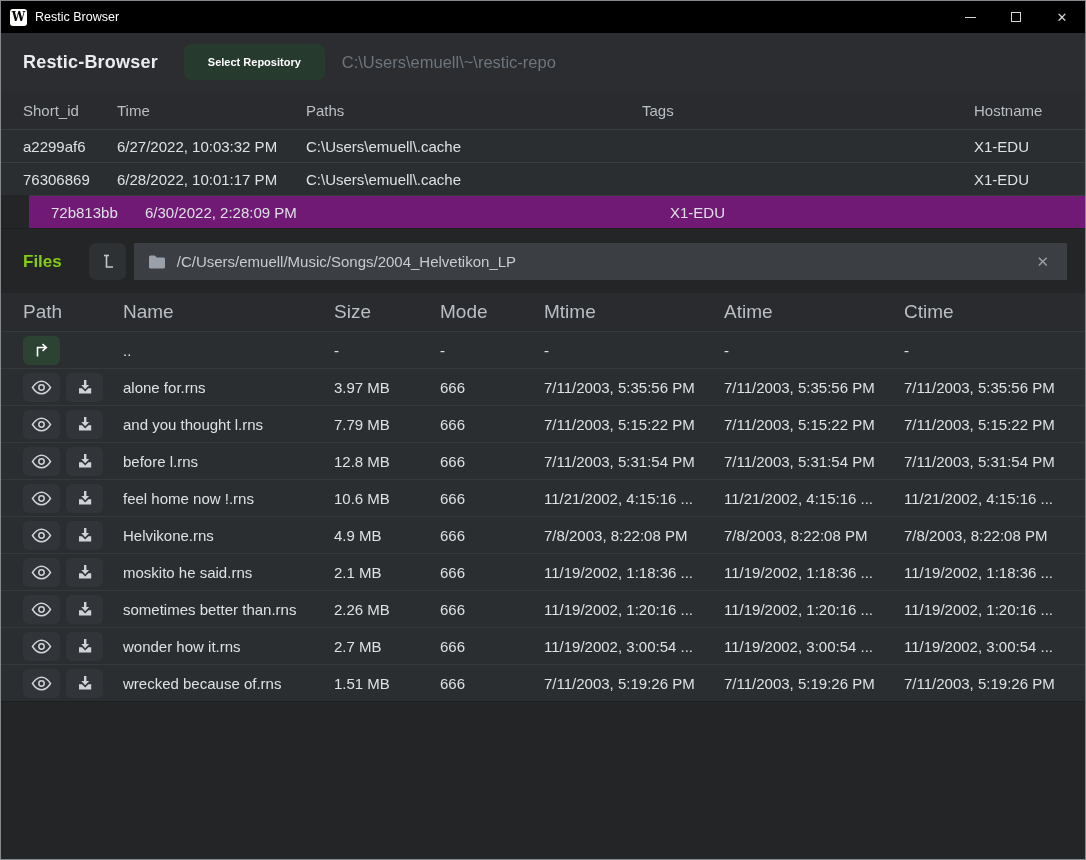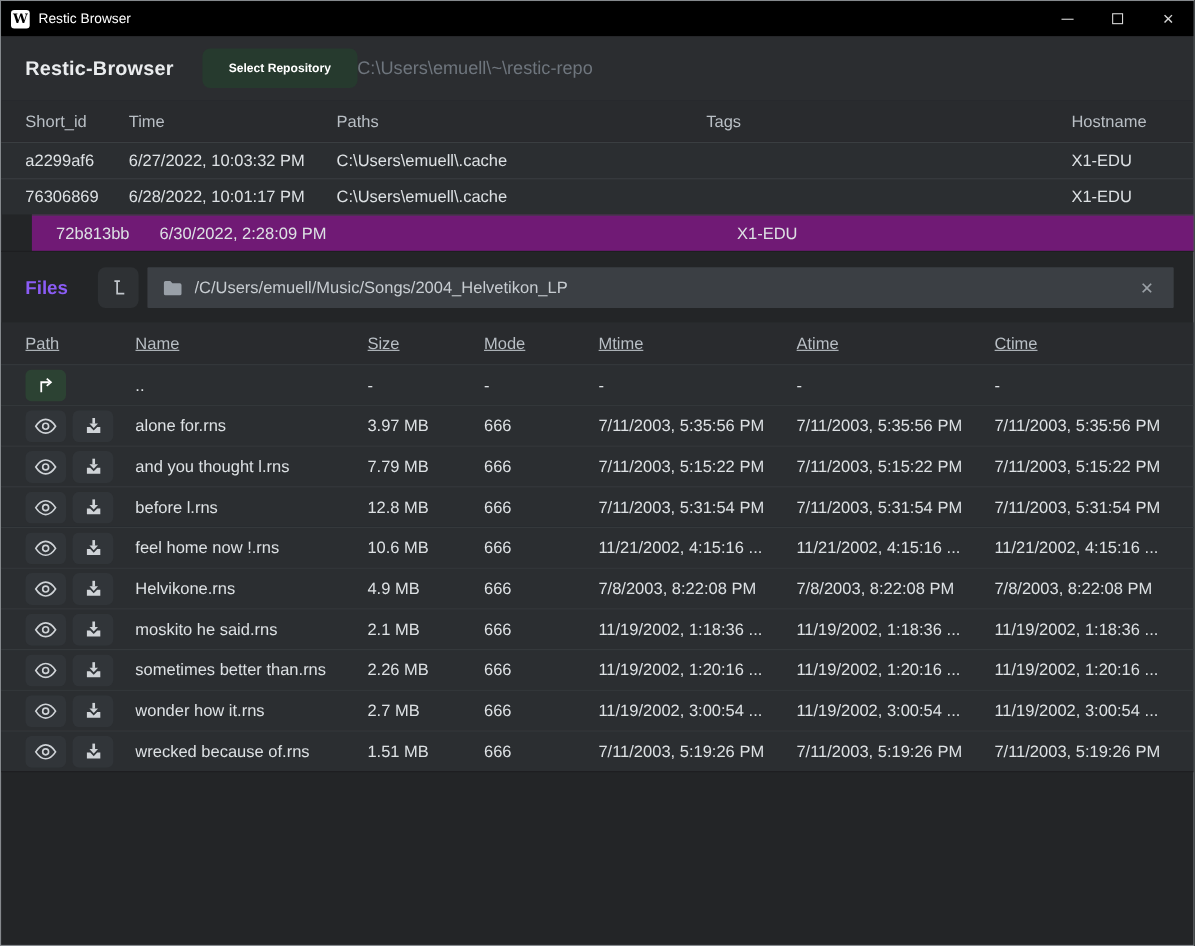--- a/index.html
+++ b/index.html
@@ -16,46 +16,46 @@
   .controls { margin-left:auto; display:flex; height:32px; }
   .ctrl { width:46px; height:32px; display:flex; align-items:center; justify-content:center; color:#d6d6d6; font-size:13px; cursor:default; }
   .min-glyph { display:block; width:11px; height:1px; background:#d6d6d6; }
   .max-glyph { display:block; width:10px; height:10px; border:1px solid #d6d6d6; }
 
   
   .appbar { height:58px; background:#2b2d30; display:flex; align-items:center; padding:0 22px; flex:0 0 auto; }
   .app-title { font-size:18px; font-weight:bold; color:#eaecee; letter-spacing:.2px; }
   .select-repo { margin-left:26px; background:#263a2e; color:#fff; font-weight:bold; font-size:11px;
                  padding:12px 24px; border:none; border-radius:7px; font-family:Liberation Sans, sans-serif; cursor:pointer;text-align:center; }
-  .repo-path { color:#6e757d; font-size:16.5px; }
+  .repo-path { margin-left:17px; color:#6e757d; font-size:16.5px; }
 
   
   .section-title { font-size:17px; font-weight:bold; color:#e9ebed; padding:24px 22px 20px 22px; }
 
   
   .snap-head, .snap-row { display:grid; grid-template-columns:94px 189px 336px 332px 1fr; align-items:center; padding:0 22px; }
   .snap-head { height:38px; background:#292b2e; color:#b9bfc5; font-size:15px; }
   .snap-row { height:33px; background:#2b2e31; border-top:1px solid #3a3e41; font-size:15px; color:#dde1e4; cursor:default; }
   .snap-row.selected { background:#701a75;margin-left:28px; }
   .snap-rows { border-bottom:1px solid #1d1f21; }
   .cell { white-space:nowrap; overflow:hidden; }
 
   
   .files-bar { display:flex; align-items:center; padding:14px 18px 13px 22px; }
-  .files-title { font-size:17px; font-weight:bold; color:#8b5cf6; }
+  .files-title { font-size:17px; font-weight:bold; color:#84cc16; }
   .l-btn { width:37px; height:37px; background:#2e3134; border:none; border-radius:7px; margin-left:27px;
            display:flex; align-items:center; justify-content:center; cursor:pointer; flex:0 0 auto; }
   .crumb { flex:1; margin-left:8px; height:37px; background:#3b3f44; border-radius:1px; display:flex;
            align-items:center; padding:0 14px; cursor:pointer; min-width:0; }
   .crumb-path { margin-left:11px; font-size:15px; color:#c7ccd1; white-space:nowrap; overflow:hidden; }
   .crumb-close { margin-left:auto; color:#9aa0a6; font-size:15px; padding:2px 4px; cursor:pointer; flex:0 0 auto; }
 
   
   .file-head, .file-row { display:grid; grid-template-columns:100px 211px 106px 104px 180px 180px 1fr; align-items:center; padding:0 22px; }
-  .file-head { height:38px; background:#292b2e; color:#b9bfc5; font-size:15px;text-decoration:underline; }
+  .file-head { height:38px; background:#292b2e; color:#b9bfc5; font-size:19px; }
   .file-row { height:37px; background:#2b2e31; border-top:1px solid #35393c; font-size:15px; color:#dde1e4; }
   .file-rows { border-bottom:1px solid #1d1f21; }
   .path-cell { display:flex; align-items:center; }
   .icon-btn { width:37px; height:29px; background:#313539; border:none; border-radius:6px; color:#cfd3d7;
               display:inline-flex; align-items:center; justify-content:center; margin-right:6px; cursor:pointer; padding:0; }
   .up-btn { width:37px; height:29px; background:#2c4233; border:none; border-radius:6px;
             display:inline-flex; align-items:center; justify-content:center; cursor:pointer; padding:0; }
 </style>
 </head>
 <body>

